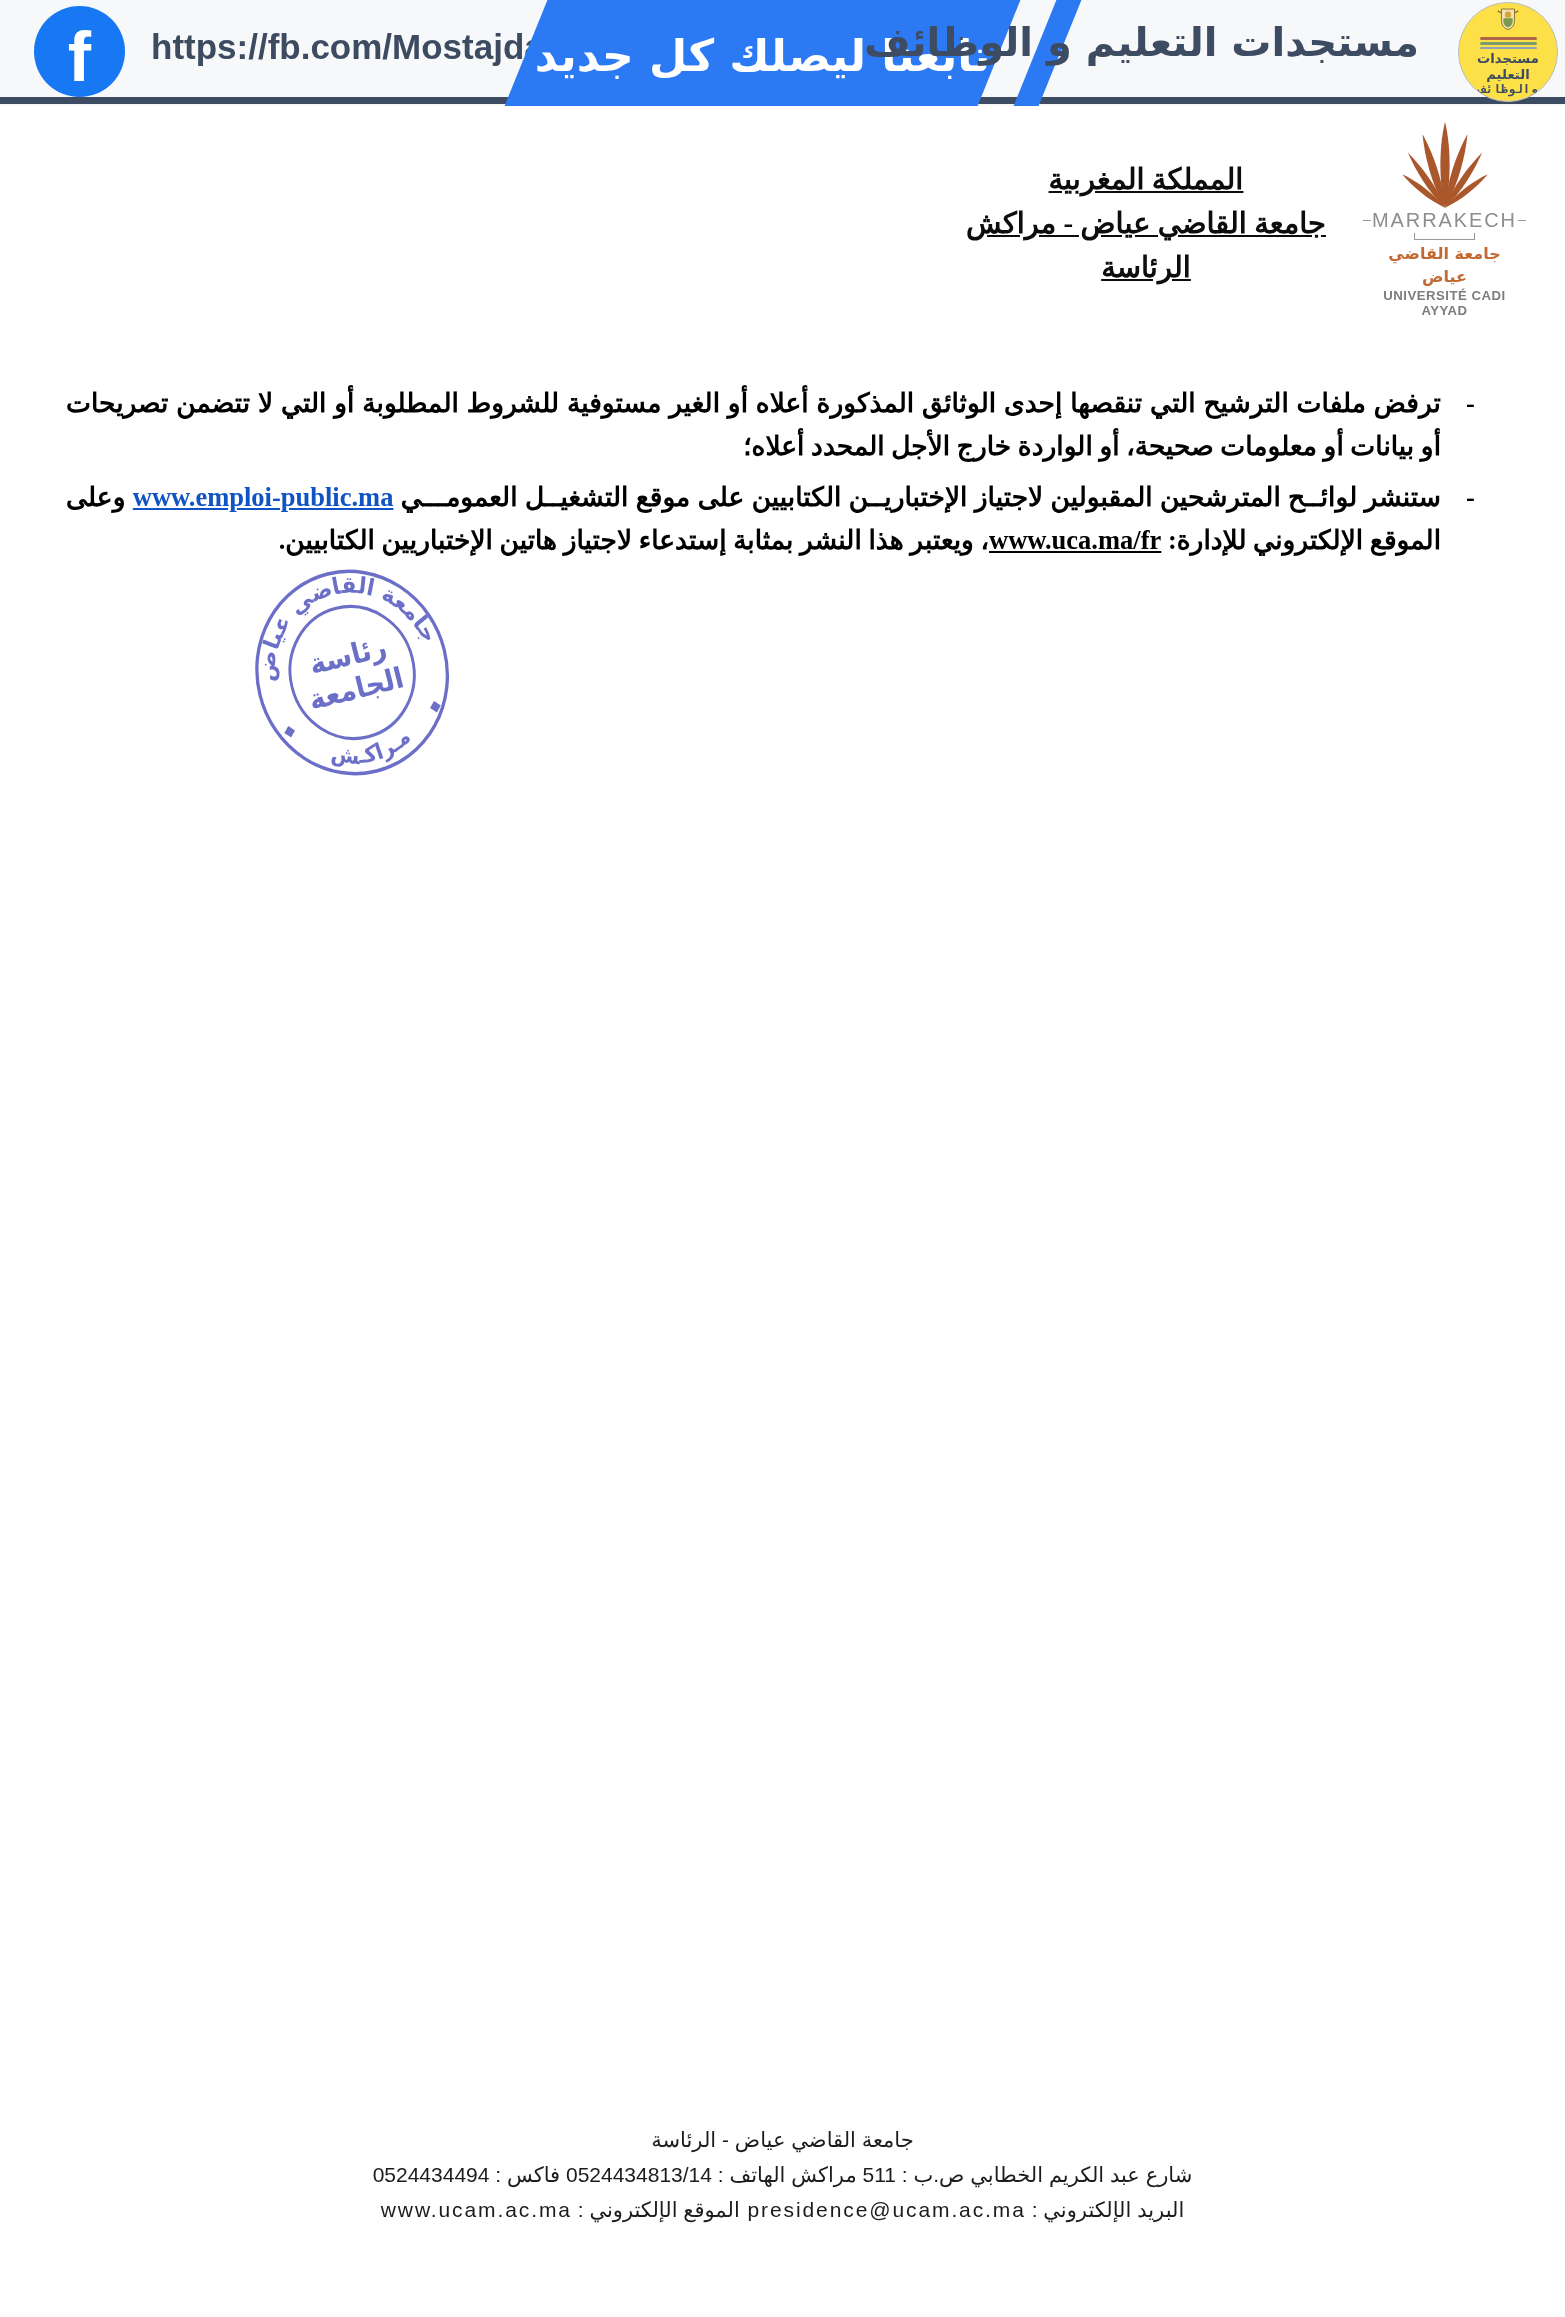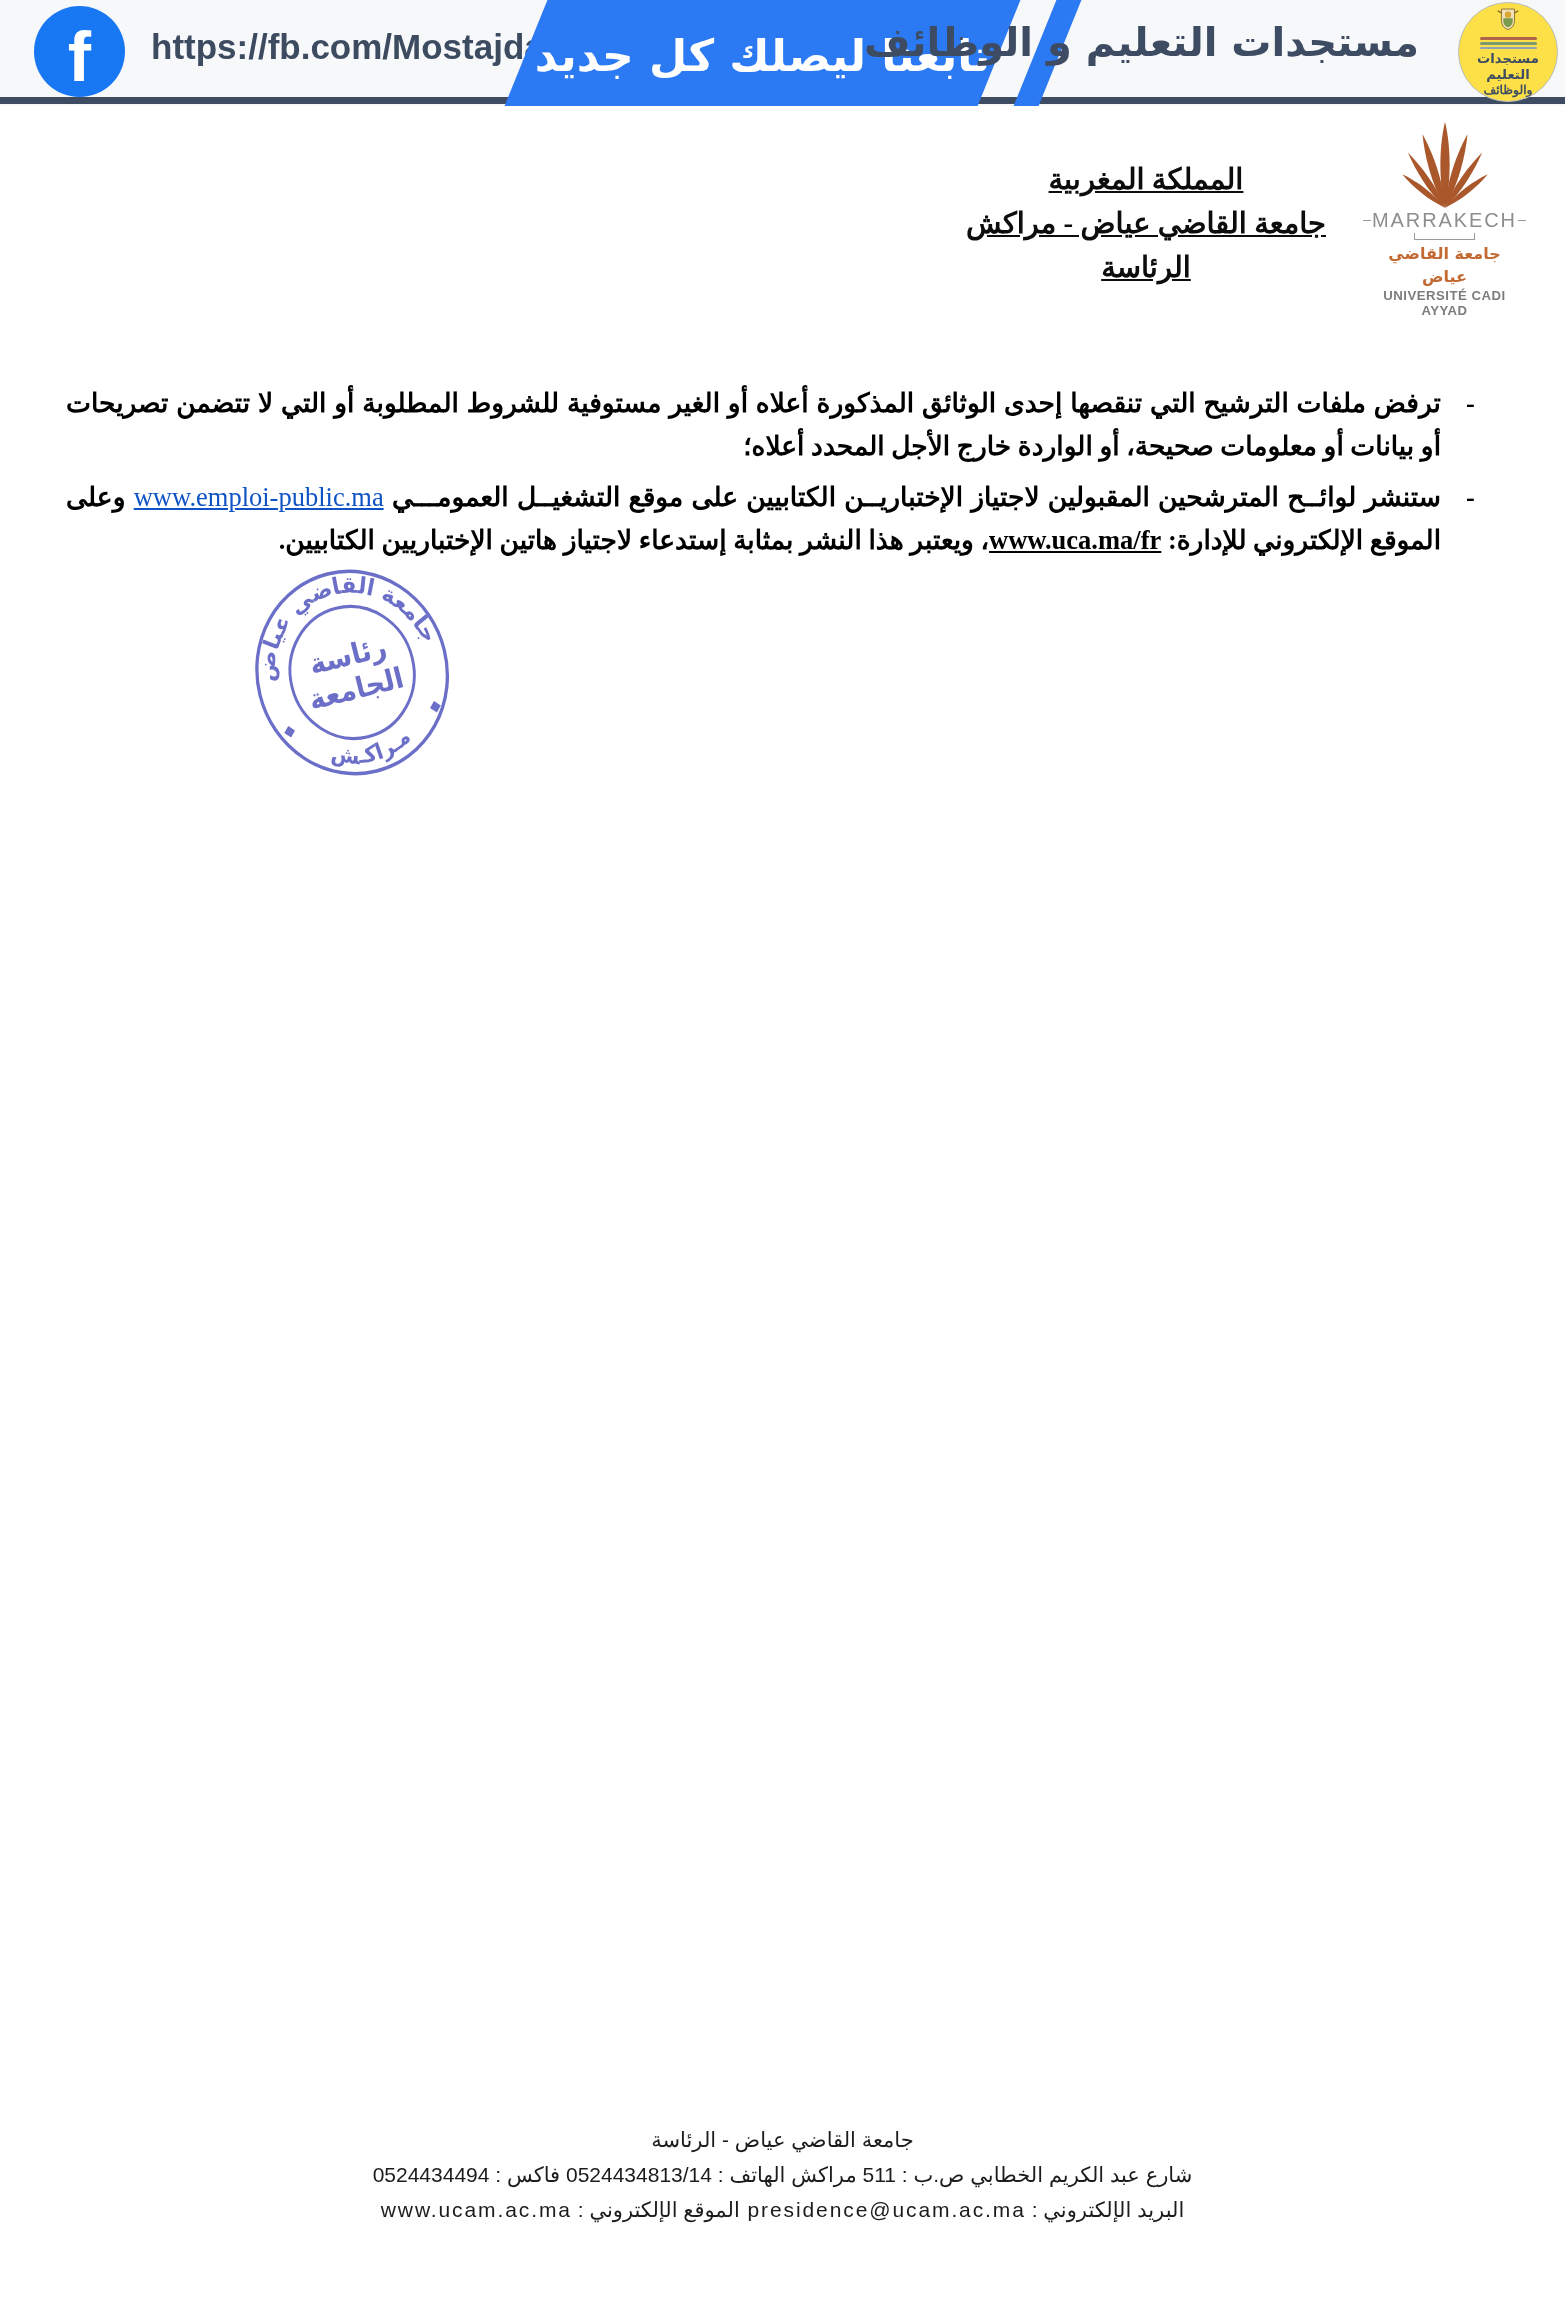--- a/index.html
+++ b/index.html
@@ -27,42 +27,42 @@
   .page-title-ar { position:absolute; left:1022px; top:19px; width:397px; z-index:2; text-align:center;
                    font-family:"DejaVu Sans", sans-serif; font-weight:bold; font-size:40px;
                    color:#3e4c63; direction:rtl; white-space:nowrap; }
   .emblem { position:absolute; left:1458px; top:1.9px; width:100px; height:100px; border-radius:50%;
             background:#fde047; border:1.9px solid #b9bdc4; z-index:3; overflow:hidden; text-align:center; }
   .emblem-arms { width:28px; height:24.6px; margin:3.8px auto 0 auto; }
   .emblem-microlines { width:57px; margin:0.9px auto; }
   .emblem-microlines div { height:2.8px; margin:1.9px 0; border-radius:1.9px; }
   .m1 { background:#b0654a; } .m2 { background:#7b9a6d; } .m3 { background:#8fa3b8; }
   .emblem-t1 { font-family:"DejaVu Sans", sans-serif; font-weight:bold; font-size:13.2px; color:#3e4c63; direction:rtl; line-height:16px; }
-  .emblem-t2 { font-family:Liberation Sans, sans-serif; font-weight:bold; font-size:12.3px; color:#3e4c63; direction:rtl; line-height:15px; }
+  .emblem-t2 { font-family:Liberation Mono, monospace; font-weight:bold; font-size:12.3px; color:#3e4c63; direction:rtl; line-height:15px; }
 
   
   .letterhead-text { position:absolute; left:966px; top:157px; width:360px; text-align:center;
                      direction:rtl; font-weight:bold; font-size:29px; line-height:44px; color:#0d0d0d;text-decoration:underline; }
   .uca-logo { position:absolute; left:1369px; top:115px; width:151px; text-align:center; }
   .uca-fan { display:block; margin:0 auto; }
   .uca-city { font-family:"Liberation Sans", sans-serif; font-size:20px; letter-spacing:1.9px; color:#8e8e8e;
               display:flex; align-items:center; gap:1px; justify-content:center; margin-top:-3.8px; }
   .uca-city .sideline { flex:0 0 7.6px; height:0.9px; background:#9a9a9a; }
   .uca-bracket { width:61px; height:6.6px; margin:0.9px auto 1.9px auto;
                  border-left:0.9px solid #9a9a9a; border-right:0.9px solid #9a9a9a; border-bottom:0.9px solid #9a9a9a; }
   .uca-ar { font-family:"DejaVu Sans", sans-serif; font-weight:bold; font-size:16px; color:#c36a33; direction:rtl; line-height:23px; }
   .uca-lat { font-family:"Liberation Sans", sans-serif; font-weight:bold; font-size:13.2px; color:#7d7d7d; letter-spacing:0.5px; }
 
   
   .bullets { position:absolute; left:66px; top:382px; width:1434px; direction:rtl; }
   .bullet { display:flex; direction:rtl; margin-bottom:7.6px; }
   .bullet-dash { width:59px; flex:0 0 59px; text-align:center; font-weight:bold; font-size:26.5px; line-height:43px; color:#000; }
   .bullet-text { flex:1; font-weight:bold; font-size:26.5px; line-height:43px; color:#000;
                  text-align:justify; }
-  a.link-blue { color:#0f53c4; font-weight:normal; text-decoration:underline;margin-top:40px; }
+  a.link-blue { color:#0f53c4; font-weight:bold; text-decoration:underline;margin-top:40px; }
   a.link-black { color:#000; font-weight:bold; text-decoration:underline; }
 
   
   .stamp { position:absolute; left:248px; top:556px; width:208px; height:232px;
            transform:rotate(-14deg); opacity:0.88; }
 
   
   .footer { position:absolute; left:0; top:2122px; width:1565px; text-align:center; direction:rtl;
             font-family:Liberation Sans, sans-serif; font-size:21px; line-height:35px;
             color:#1c1c1c; letter-spacing:1.9px; }

